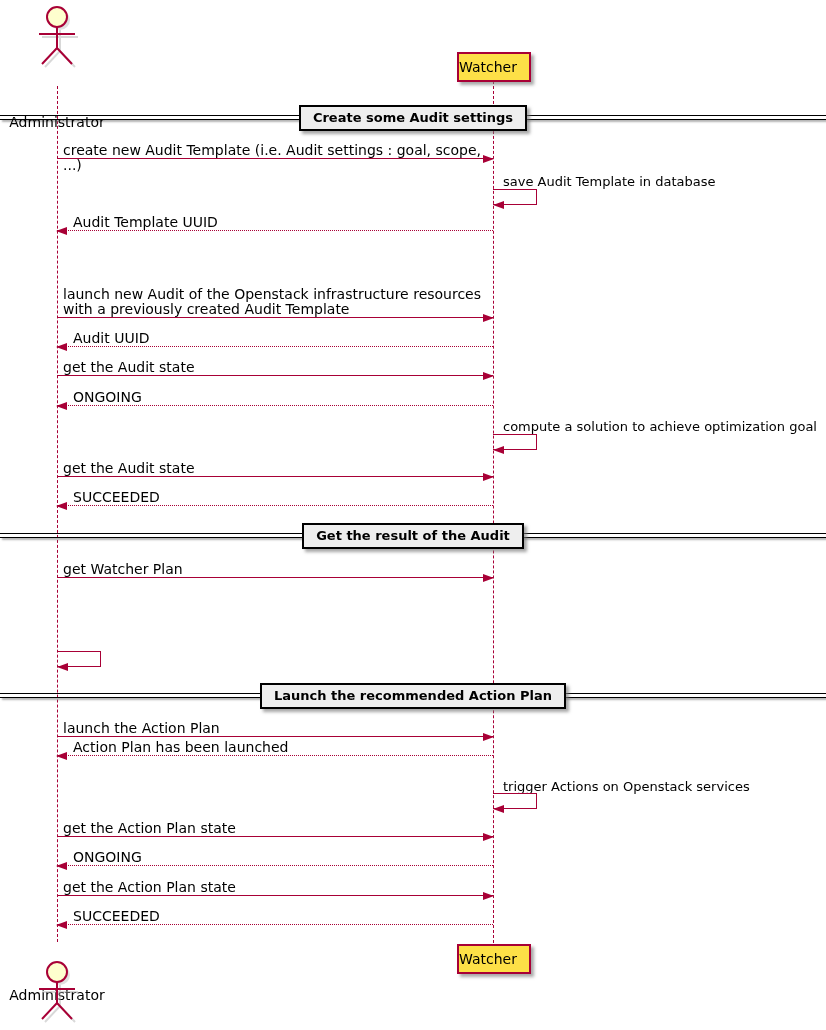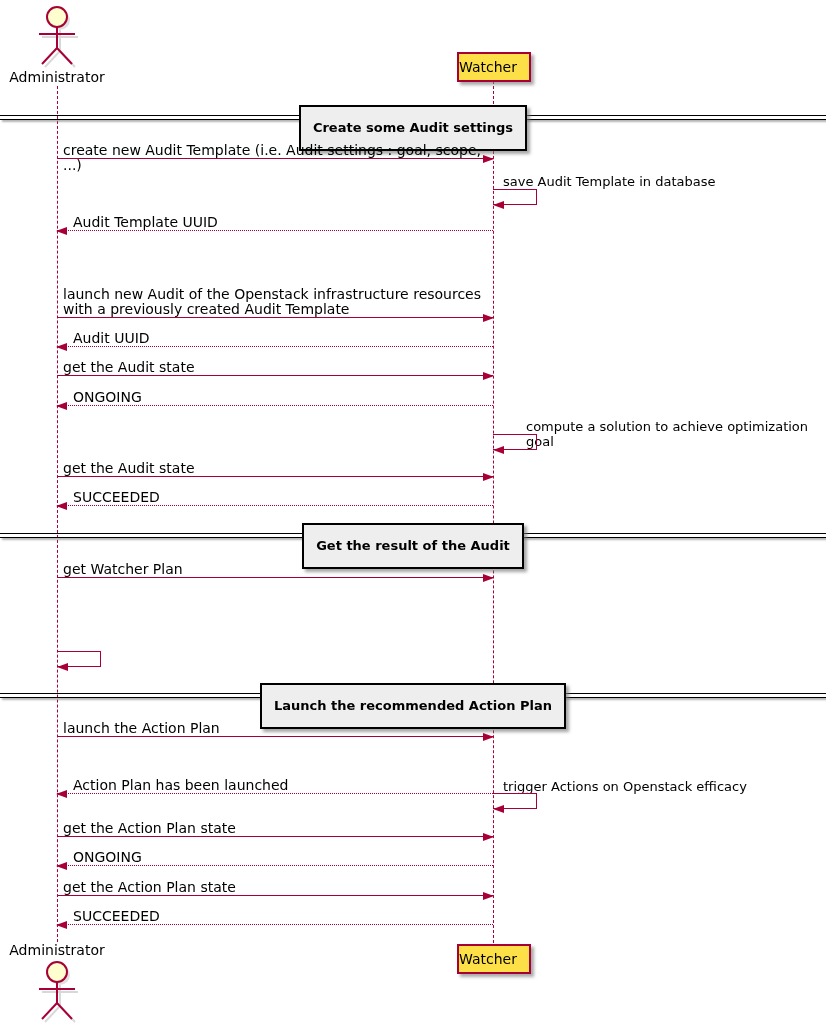--- a/index.html
+++ b/index.html
@@ -3,37 +3,37 @@
 <meta charset="utf-8">
 <style>
   html,body { margin:0; padding:0; background:#ffffff; }
   .canvas {
     position:relative; width:826px; height:1030px; background:#ffffff;
     font-family:"DejaVu Sans", sans-serif; color:#000; overflow:hidden;
   }
   .lifeline { position:absolute; width:0; border-left:1px dashed #A80036; }
 
   .actor-svg { position:absolute; }
-  .actor-label { position:absolute; left:0; width:114px; text-align:center; font-size:14px; line-height:15px; }
+  .actor-label { position:absolute; left:0; width:114px; text-align:center; font-size:14px; line-height:15px;margin-top:45px; }
 
   .pbox {
     position:absolute; width:70px; height:26px; background:#fde047;
     border:2px solid #A80036; box-shadow:3px 3px 3px rgba(125,125,125,0.65);
     display:flex; align-items:center; justify-content:flex-start; font-size:14px;
   }
 
   .divider { position:absolute; left:0; width:826px; height:26px; display:flex; align-items:flex-start; justify-content:center; }
   .divider-rule {
     position:absolute; left:0; right:0; top:10px; height:3px;
     border-top:1px solid #000; border-bottom:1px solid #000;
     box-shadow:2px 2px 2px rgba(130,130,130,0.6);
   }
   .divider-box {
     position:relative; background:#EEEEEE; border:2px solid #000;
-    padding:13px 12px; font-size:13px; font-weight:bold; line-height:16px;
+    padding:3px 12px; font-size:13px; font-weight:bold; line-height:16px;
     box-shadow:3px 3px 3px rgba(120,120,120,0.65); white-space:nowrap;
   }
 
   .msg { position:absolute; left:57px; width:436px; font-size:14px; line-height:15px; }
   .msg.solid  { border-bottom:1px solid #A80036; }
   .msg.dotted { border-bottom:1px dotted #A80036; }
   .msg-label { white-space:pre-line; padding-left:6px; }
   .msg.ret .msg-label { padding-left:16px; }
 
   .ah { position:absolute; width:0; height:0; border-top:4.5px solid transparent; border-bottom:4.5px solid transparent; }
@@ -94,21 +94,21 @@
   <div class="msg solid" style="top:360px;height:15px">
     <div class="msg-label">get the Audit state</div>
     <i class="ah ah-r"></i>
   </div>
 
   <div class="msg dotted ret" style="top:390px;height:15px">
     <div class="msg-label">ONGOING</div>
     <i class="ah ah-l"></i>
   </div>
 
-  <div class="self-label" style="left:526px;top:419px">compute a solution to achieve optimization goal</div>
+  <div class="self-label" style="left:503px;top:419px">compute a solution to achieve optimization goal</div>
   <div class="self-loop" style="left:493px;top:434px">
     <i class="ah ah-l"></i>
   </div>
 
   <div class="msg solid" style="top:461px;height:15px">
     <div class="msg-label">get the Audit state</div>
     <i class="ah ah-r"></i>
   </div>
 
   <div class="msg dotted ret" style="top:490px;height:15px">
@@ -124,26 +124,26 @@
 
   <div class="self-loop" style="left:57px;top:651px">
     <i class="ah ah-l"></i>
   </div>
 
   <div class="msg solid" style="top:721px;height:15px">
     <div class="msg-label">launch the Action Plan</div>
     <i class="ah ah-r"></i>
   </div>
 
-  <div class="msg dotted ret" style="top:778px;height:15px">
+  <div class="msg dotted ret" style="top:740px;height:15px">
     <div class="msg-label">Action Plan has been launched</div>
     <i class="ah ah-l"></i>
   </div>
 
-  <div class="self-label" style="left:503px;top:779px">trigger Actions on Openstack efficacy</div>
+  <div class="self-label" style="left:503px;top:779px">trigger Actions on Openstack services</div>
   <div class="self-loop" style="left:493px;top:793px">
     <i class="ah ah-l"></i>
   </div>
 
   <div class="msg solid" style="top:821px;height:15px">
     <div class="msg-label">get the Action Plan state</div>
     <i class="ah ah-r"></i>
   </div>
 
   <div class="msg dotted ret" style="top:850px;height:15px">

